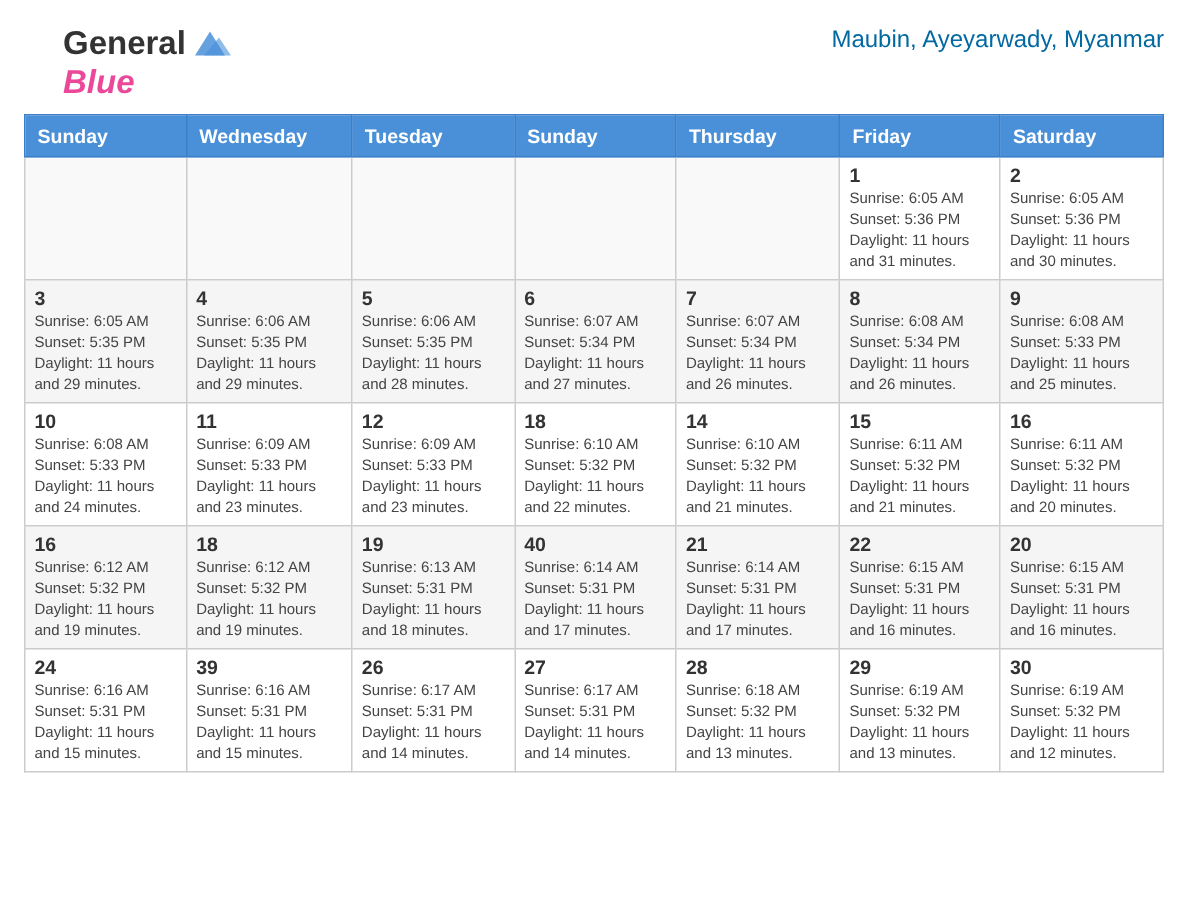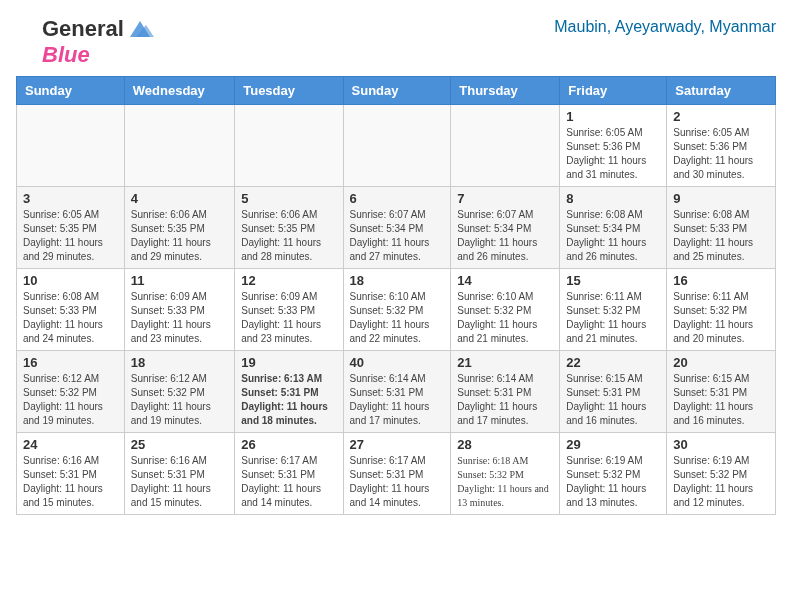--- a/index.html
+++ b/index.html
@@ -243,21 +243,21 @@
 Daylight: 11 hours and 19 minutes.</div>
         </td>
         <td>
           <span class="day-number">18</span>
           <div class="day-info" style="white-space: pre-line;">Sunrise: 6:12 AM
 Sunset: 5:32 PM
 Daylight: 11 hours and 19 minutes.</div>
         </td>
         <td>
           <span class="day-number">19</span>
-          <div class="day-info" style="white-space: pre-line; font-weight: bold;">Sunrise: 6:13 AM
+          <div class="day-info" style="white-space: pre-line;">Sunrise: 6:13 AM
 Sunset: 5:31 PM
 Daylight: 11 hours and 18 minutes.</div>
         </td>
         <td>
           <span class="day-number">40</span>
           <div class="day-info" style="white-space: pre-line;">Sunrise: 6:14 AM
 Sunset: 5:31 PM
 Daylight: 11 hours and 17 minutes.</div>
         </td>
         <td>
@@ -280,40 +280,40 @@
         </td>
       </tr>
       <tr>
         <td>
           <span class="day-number">24</span>
           <div class="day-info" style="white-space: pre-line;">Sunrise: 6:16 AM
 Sunset: 5:31 PM
 Daylight: 11 hours and 15 minutes.</div>
         </td>
         <td>
-          <span class="day-number">25</span>
+          <span class="day-number">39</span>
           <div class="day-info" style="white-space: pre-line;">Sunrise: 6:16 AM
 Sunset: 5:31 PM
 Daylight: 11 hours and 15 minutes.</div>
         </td>
         <td>
           <span class="day-number">26</span>
           <div class="day-info" style="white-space: pre-line;">Sunrise: 6:17 AM
 Sunset: 5:31 PM
 Daylight: 11 hours and 14 minutes.</div>
         </td>
         <td>
           <span class="day-number">27</span>
           <div class="day-info" style="white-space: pre-line;">Sunrise: 6:17 AM
 Sunset: 5:31 PM
 Daylight: 11 hours and 14 minutes.</div>
         </td>
         <td>
           <span class="day-number">28</span>
-          <div class="day-info" style="white-space: pre-line; font-family: Liberation Serif, serif;">Sunrise: 6:18 AM
+          <div class="day-info" style="white-space: pre-line;">Sunrise: 6:18 AM
 Sunset: 5:32 PM
 Daylight: 11 hours and 13 minutes.</div>
         </td>
         <td>
           <span class="day-number">29</span>
           <div class="day-info" style="white-space: pre-line;">Sunrise: 6:19 AM
 Sunset: 5:32 PM
 Daylight: 11 hours and 13 minutes.</div>
         </td>
         <td>

